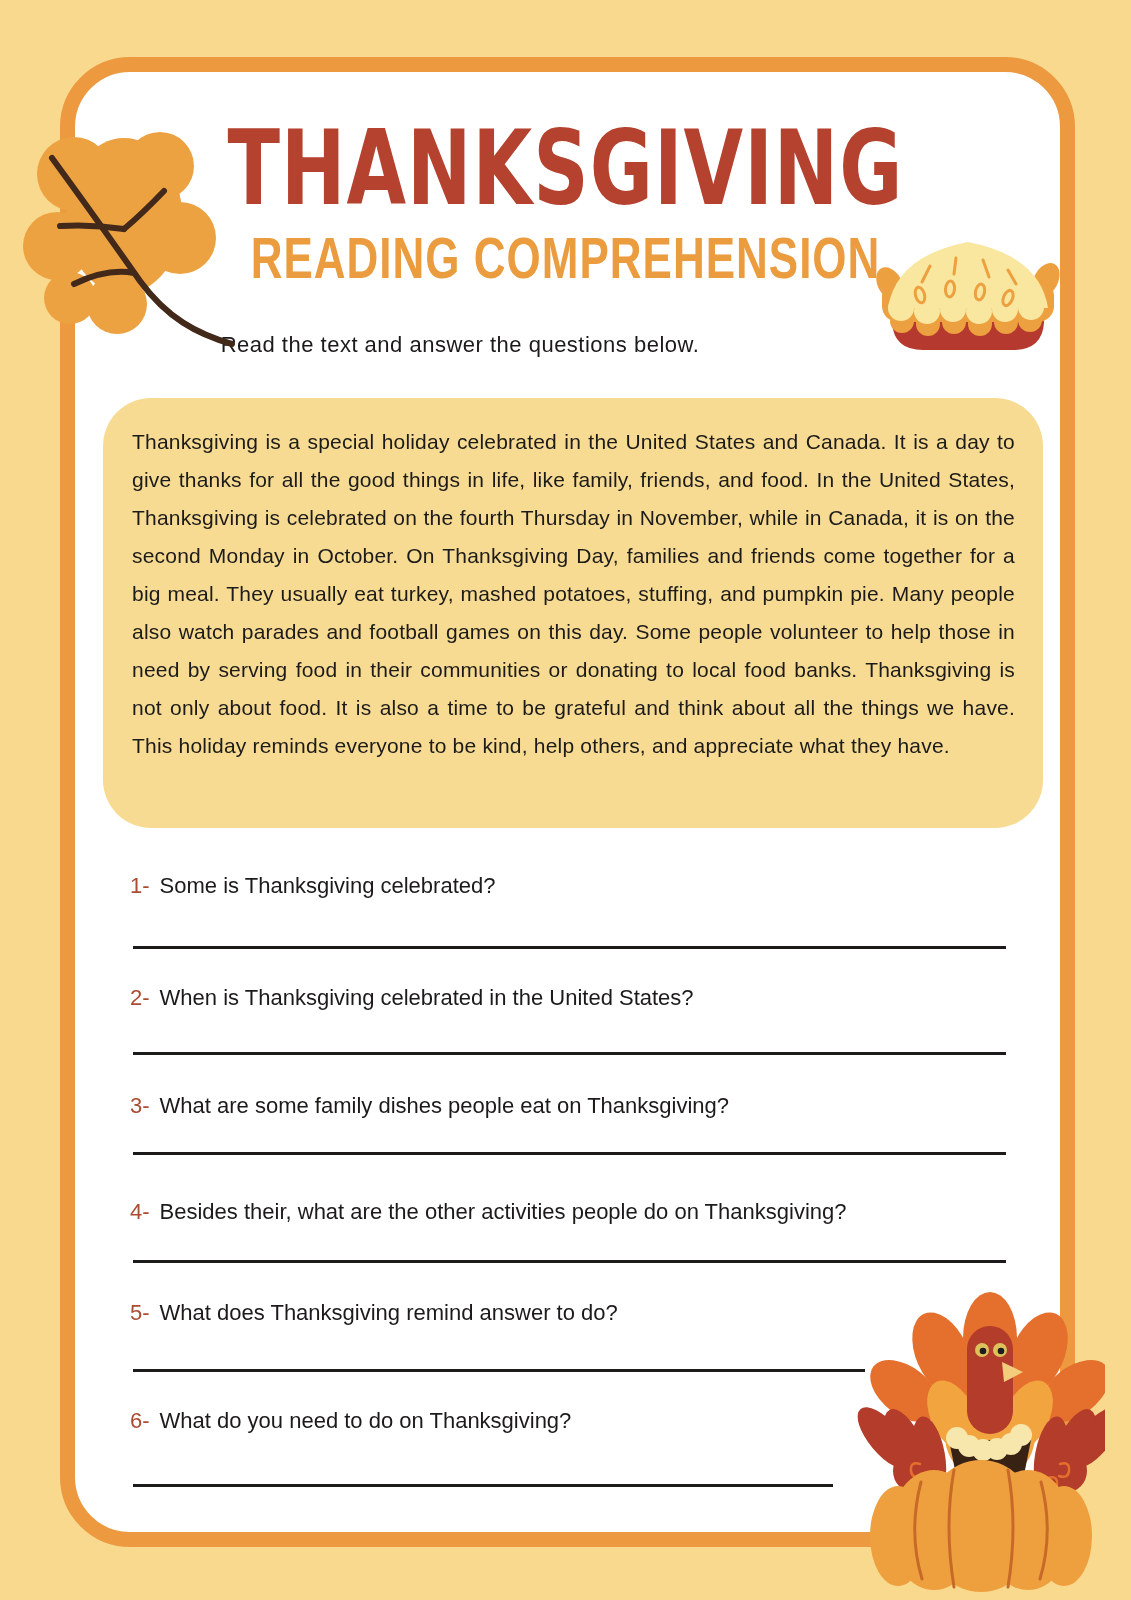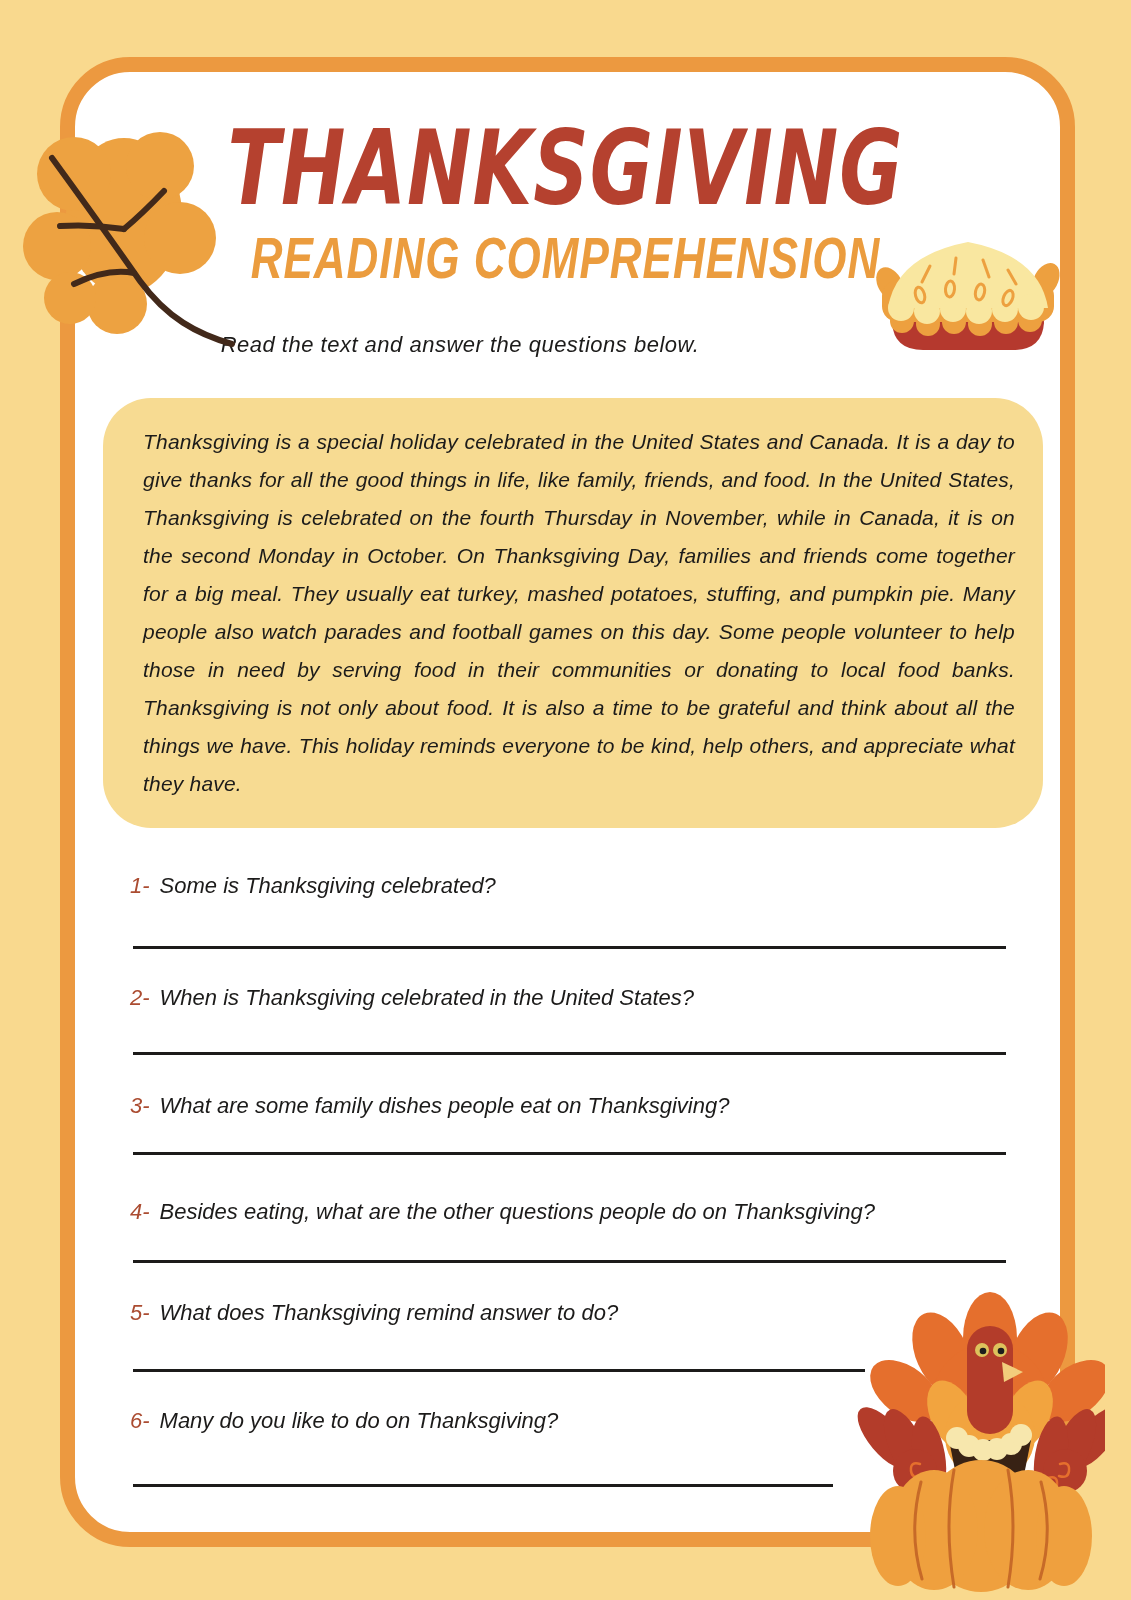--- a/index.html
+++ b/index.html
@@ -5,21 +5,20 @@
   * { margin: 0; padding: 0; box-sizing: border-box; }
   html, body { background: #f9d98e; }
   #page {
     position: relative;
     width: 1131px;
     height: 1600px;
     background: var(--page-bg, #f9d98e);
     overflow: hidden;
     font-family: "Liberation Sans", sans-serif;
     color: var(--text-black, #1c1b1a);
-    font-style: italic;
   }
   .card {
     position: absolute;
     left: 60px; top: 57px;
     width: 1015px; height: 1490px;
     background: var(--card-bg, #ffffff);
     border: 15px solid var(--card-border, #ec9940);
     border-radius: 70px;
   }
   .title {
@@ -53,21 +52,21 @@
     text-align: center;
     font-size: 22px;
     letter-spacing: 0.5px;
   }
   .passage-box {
     position: absolute;
     left: 103px; top: 398px;
     width: 940px; min-height: 430px;
     background: var(--passage-bg, #f7db92);
     border-radius: 48px;
-    padding: 25px 28px 22px 40px;
+    padding: 25px 28px 22px 29px;
   }
   .passage-text {
     font-size: 21px;
     line-height: 38px;
     text-align: justify;
     letter-spacing: 0.2px;
   }
   .question {
     position: absolute;
     left: 130px;
@@ -135,33 +134,33 @@
   <div class="answer-line" style="top: 1052px; width: 873px;"></div>
 
   <div class="question" style="top: 1091px;">
     <span class="qnum">3-</span>
     <span class="qtext">What are some family dishes people eat on Thanksgiving?</span>
   </div>
   <div class="answer-line" style="top: 1152px; width: 873px;"></div>
 
   <div class="question" style="top: 1197px;">
     <span class="qnum">4-</span>
-    <span class="qtext">Besides eating, what are the other questions people do on Thanksgiving?</span>
+    <span class="qtext">Besides their, what are the other activities people do on Thanksgiving?</span>
   </div>
   <div class="answer-line" style="top: 1260px; width: 873px;"></div>
 
   <div class="question" style="top: 1298px;">
     <span class="qnum">5-</span>
     <span class="qtext">What does Thanksgiving remind answer to do?</span>
   </div>
   <div class="answer-line" style="top: 1369px; width: 732px;"></div>
 
   <div class="question" style="top: 1406px;">
     <span class="qnum">6-</span>
-    <span class="qtext">Many do you like to do on Thanksgiving?</span>
+    <span class="qtext">What do you need to do on Thanksgiving?</span>
   </div>
   <div class="answer-line" style="top: 1484px; width: 700px;"></div>
 </div>
 
   <svg class="decor" style="left:12px; top:96px;" width="230" height="260" viewBox="0 0 230 260">
     <ellipse class="leaf-body" cx="112" cy="120" rx="58" ry="78"></ellipse>
     <circle class="leaf-body" cx="62" cy="78" r="37"></circle>
     <circle class="leaf-body" cx="148" cy="70" r="34"></circle>
     <circle class="leaf-body" cx="45" cy="150" r="34"></circle>
     <circle class="leaf-body" cx="168" cy="142" r="36"></circle>

